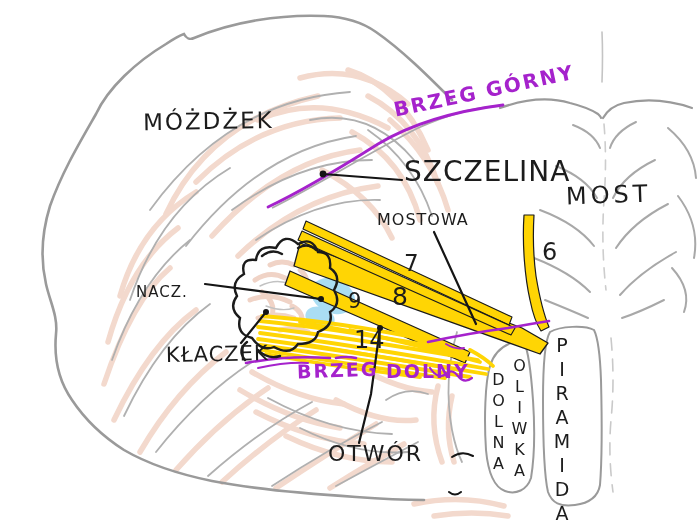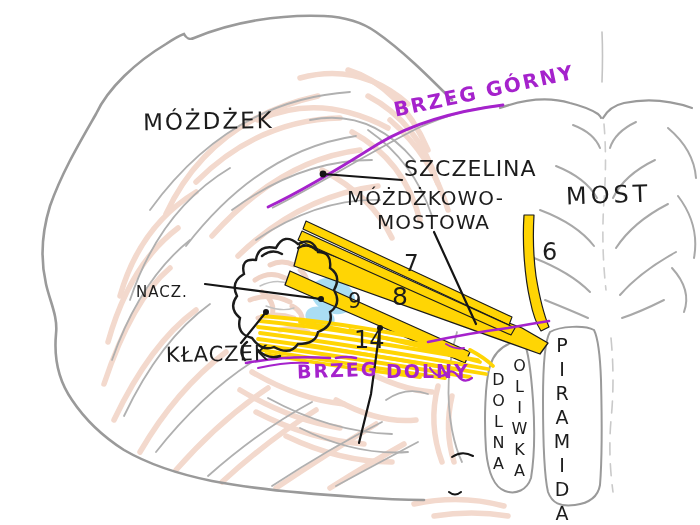--- a/index.html
+++ b/index.html
@@ -190,30 +190,30 @@
     <circle cx="380" cy="328" r="3" stroke="none"></circle>
     <path d="M452,457 Q462,450 473,456" fill="none" stroke-width="2"></path>
     <path d="M449,492 Q455,497 461,492" fill="none" stroke-width="2"></path>
   </g>
 </svg>
 
 <div class="lbl" style="left:143px;top:110px;font-size:23px;letter-spacing:2px;transform:rotate(-1deg)">MÓŻDŻEK</div>
 
 <div class="lbl purple" style="left:394px;top:100px;font-size:20px;letter-spacing:2px;transform:rotate(-12deg);transform-origin:left center">BRZEG GÓRNY</div>
 
-<div class="lbl" style="left:404px;top:158px;font-size:22px;letter-spacing:1px">SZCZELINA</div>
-<div class="lbl" style="left:347px;top:188px;font-size:20px;letter-spacing:1px">MÓŻDŻKOWO-</div>
-<div class="lbl" style="left:377px;top:212px;font-size:20px;letter-spacing:1px">MOSTOWA</div>
+<div class="lbl" style="left:404px;top:158px;font-size:28px;letter-spacing:1px">SZCZELINA</div>
+<div class="lbl" style="left:377px;top:212px;font-size:16px;letter-spacing:1px">MOSTOWA</div>
 
 <div class="lbl" style="left:566px;top:183px;font-size:24px;letter-spacing:4px;transform:rotate(-2deg)">MOST</div>
 
 <div class="lbl" style="left:136px;top:285px;font-size:15px;letter-spacing:1px">NACZ.</div>
 
 <div class="lbl" style="left:166px;top:344px;font-size:21px;letter-spacing:1px;transform:rotate(-1deg)">KŁACZEK</div>
 
+<div class="lbl" style="left:328px;top:443px;font-size:22px;letter-spacing:2px">OTWÓR</div>
 
 <div class="lbl purple" style="left:297px;top:361px;font-size:19px;letter-spacing:2px;transform:rotate(-2deg)">BRZEG</div>
 <div class="lbl purple" style="left:386px;top:362px;font-size:19px;letter-spacing:2px">DOLNY</div>
 
 <div class="lbl vtext" style="left:490px;top:370px;font-size:16px;letter-spacing:2px">DOLNA</div>
 <div class="lbl vtext" style="left:511px;top:356px;font-size:16px;letter-spacing:2px">OLIWKA</div>
 <div class="lbl vtext" style="left:552px;top:334px;font-size:19px;letter-spacing:2px">PIRAMIDA</div>
 
 <div class="lbl num" style="left:542px;top:240px;font-size:24px">6</div>
 <div class="lbl num" style="left:404px;top:252px">7</div>

